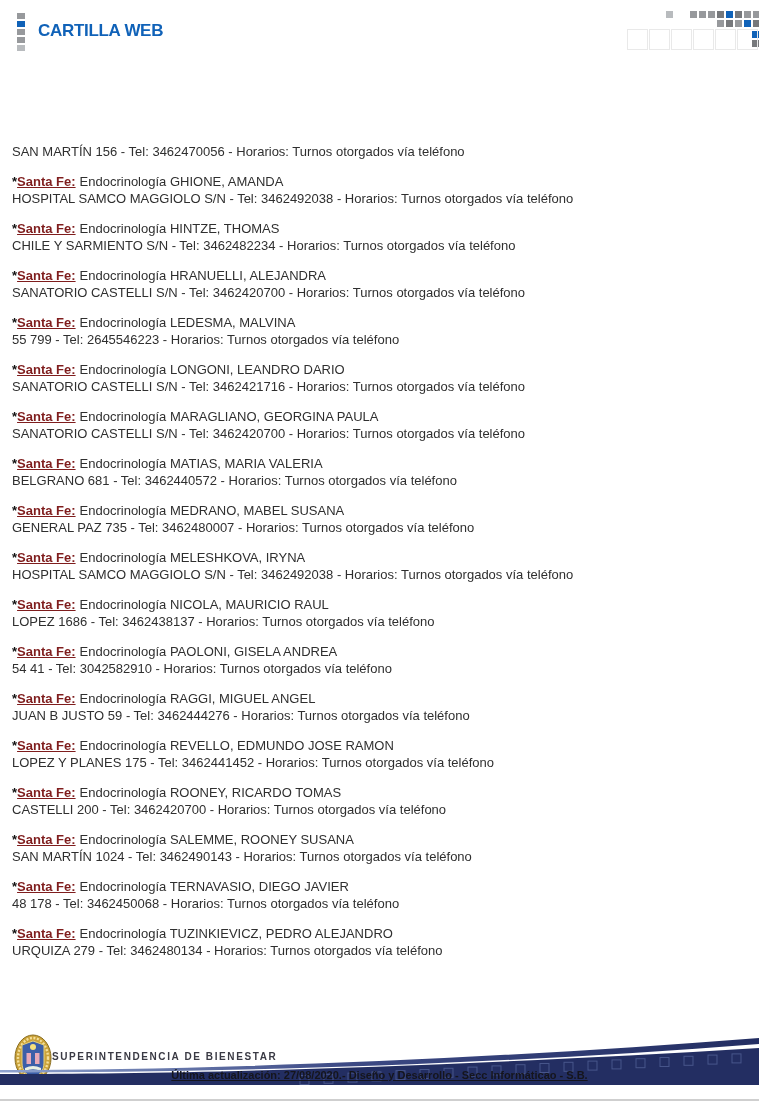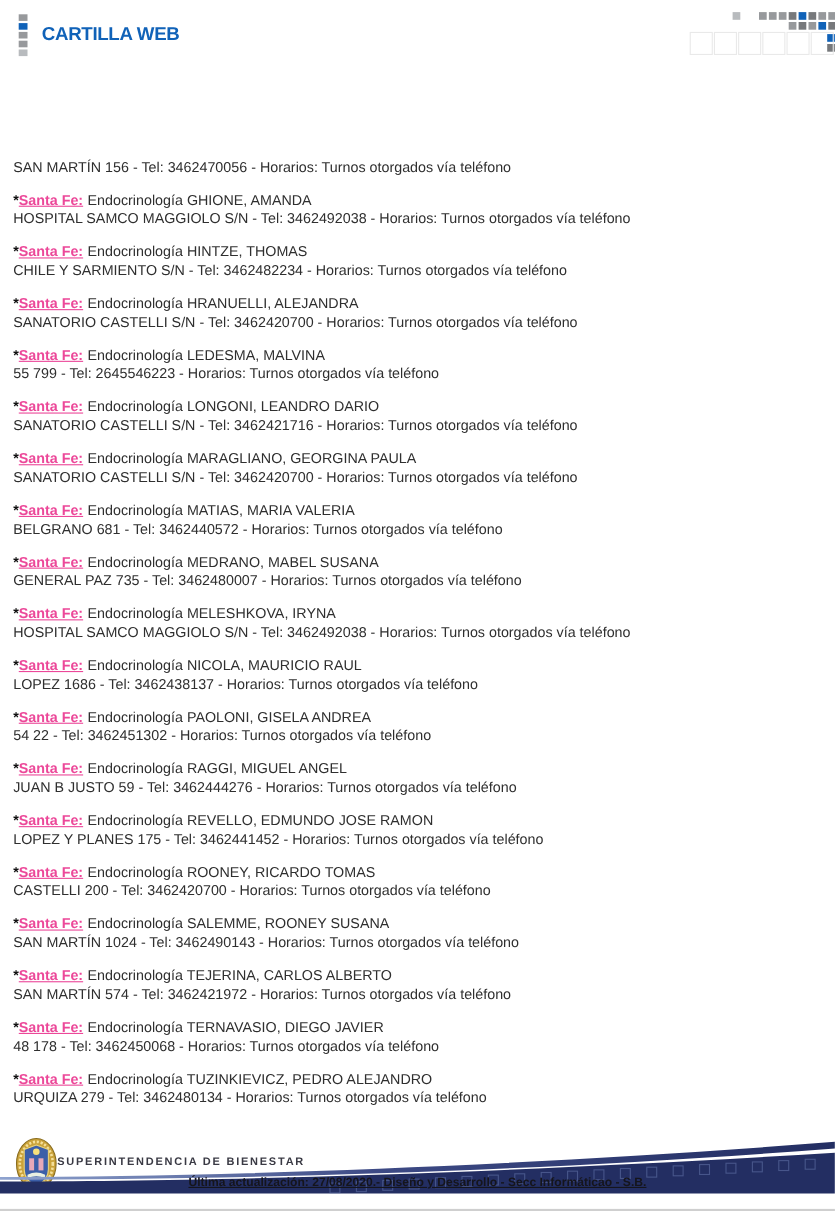--- a/index.html
+++ b/index.html
@@ -26,21 +26,21 @@
   .mosaic{position:absolute;left:0;top:0;width:759px;height:60px;}
   .mosaic .m{position:absolute;width:7px;height:7px;}
   .mosaic .m.l{background:#b8bbbe;} .mosaic .m.g{background:#97999c;}
   .mosaic .m.d{background:#77797c;} .mosaic .m.b{background:var(--accent);}
   .mosaic .m.o{width:19px;height:19px;background:transparent;border:1px solid #e9e9e9;}
   
   .content{position:absolute;left:12px;top:143px;width:733px;}
   .line{margin:0;font-size:13px;line-height:17px;color:var(--text);white-space:nowrap;}
   .entry{margin-top:13px;}
   .star{font-weight:bold;color:#111111;}
-  .region{font-weight:bold;text-decoration:underline;color:#ec4899;}
+  .region{font-weight:bold;text-decoration:underline;color:#7f1d1d;}
   .spec{margin-left:4px;}
   
   .page-footer{position:absolute;left:0;top:1030px;width:759px;height:71px;}
   .crest{position:absolute;left:14px;top:4px;}
   .org-name{
     position:absolute;left:52px;top:21px;font-family:Liberation Sans, sans-serif;
     font-size:10px;font-weight:bold;letter-spacing:1.6px;color:#3a3a44;white-space:nowrap;text-align:center;
   }
   .swoosh{position:absolute;left:0;top:6px;}
   .update-line{
@@ -135,21 +135,21 @@
     <p class="line detail">HOSPITAL SAMCO MAGGIOLO S/N - Tel: 3462492038 - Horarios: Turnos otorgados vía teléfono</p>
   </div>
 
   <div class="entry">
     <p class="line head"><span class="star">*</span><span class="region">Santa Fe:</span><span class="spec">Endocrinología NICOLA, MAURICIO RAUL</span></p>
     <p class="line detail">LOPEZ 1686 - Tel: 3462438137 - Horarios: Turnos otorgados vía teléfono</p>
   </div>
 
   <div class="entry">
     <p class="line head"><span class="star">*</span><span class="region">Santa Fe:</span><span class="spec">Endocrinología PAOLONI, GISELA ANDREA</span></p>
-    <p class="line detail">54 22 - Tel: 3462451302 - Horarios: Turnos otorgados vía teléfono</p>
+    <p class="line detail">54 41 - Tel: 3042582910 - Horarios: Turnos otorgados vía teléfono</p>
   </div>
 
   <div class="entry">
     <p class="line head"><span class="star">*</span><span class="region">Santa Fe:</span><span class="spec">Endocrinología RAGGI, MIGUEL ANGEL</span></p>
     <p class="line detail">JUAN B JUSTO 59 - Tel: 3462444276 - Horarios: Turnos otorgados vía teléfono</p>
   </div>
 
   <div class="entry">
     <p class="line head"><span class="star">*</span><span class="region">Santa Fe:</span><span class="spec">Endocrinología REVELLO, EDMUNDO JOSE RAMON</span></p>
     <p class="line detail">LOPEZ Y PLANES 175 - Tel: 3462441452 - Horarios: Turnos otorgados vía teléfono</p>
@@ -158,24 +158,20 @@
   <div class="entry">
     <p class="line head"><span class="star">*</span><span class="region">Santa Fe:</span><span class="spec">Endocrinología ROONEY, RICARDO TOMAS</span></p>
     <p class="line detail">CASTELLI 200 - Tel: 3462420700 - Horarios: Turnos otorgados vía teléfono</p>
   </div>
 
   <div class="entry">
     <p class="line head"><span class="star">*</span><span class="region">Santa Fe:</span><span class="spec">Endocrinología SALEMME, ROONEY SUSANA</span></p>
     <p class="line detail">SAN MARTÍN 1024 - Tel: 3462490143 - Horarios: Turnos otorgados vía teléfono</p>
   </div>
 
-  <div class="entry">
-    <p class="line head"><span class="star">*</span><span class="region">Santa Fe:</span><span class="spec">Endocrinología TEJERINA, CARLOS ALBERTO</span></p>
-    <p class="line detail">SAN MARTÍN 574 - Tel: 3462421972 - Horarios: Turnos otorgados vía teléfono</p>
-  </div>
 
   <div class="entry">
     <p class="line head"><span class="star">*</span><span class="region">Santa Fe:</span><span class="spec">Endocrinología TERNAVASIO, DIEGO JAVIER</span></p>
     <p class="line detail">48 178 - Tel: 3462450068 - Horarios: Turnos otorgados vía teléfono</p>
   </div>
 
   <div class="entry">
     <p class="line head"><span class="star">*</span><span class="region">Santa Fe:</span><span class="spec">Endocrinología TUZINKIEVICZ, PEDRO ALEJANDRO</span></p>
     <p class="line detail">URQUIZA 279 - Tel: 3462480134 - Horarios: Turnos otorgados vía teléfono</p>
   </div>

